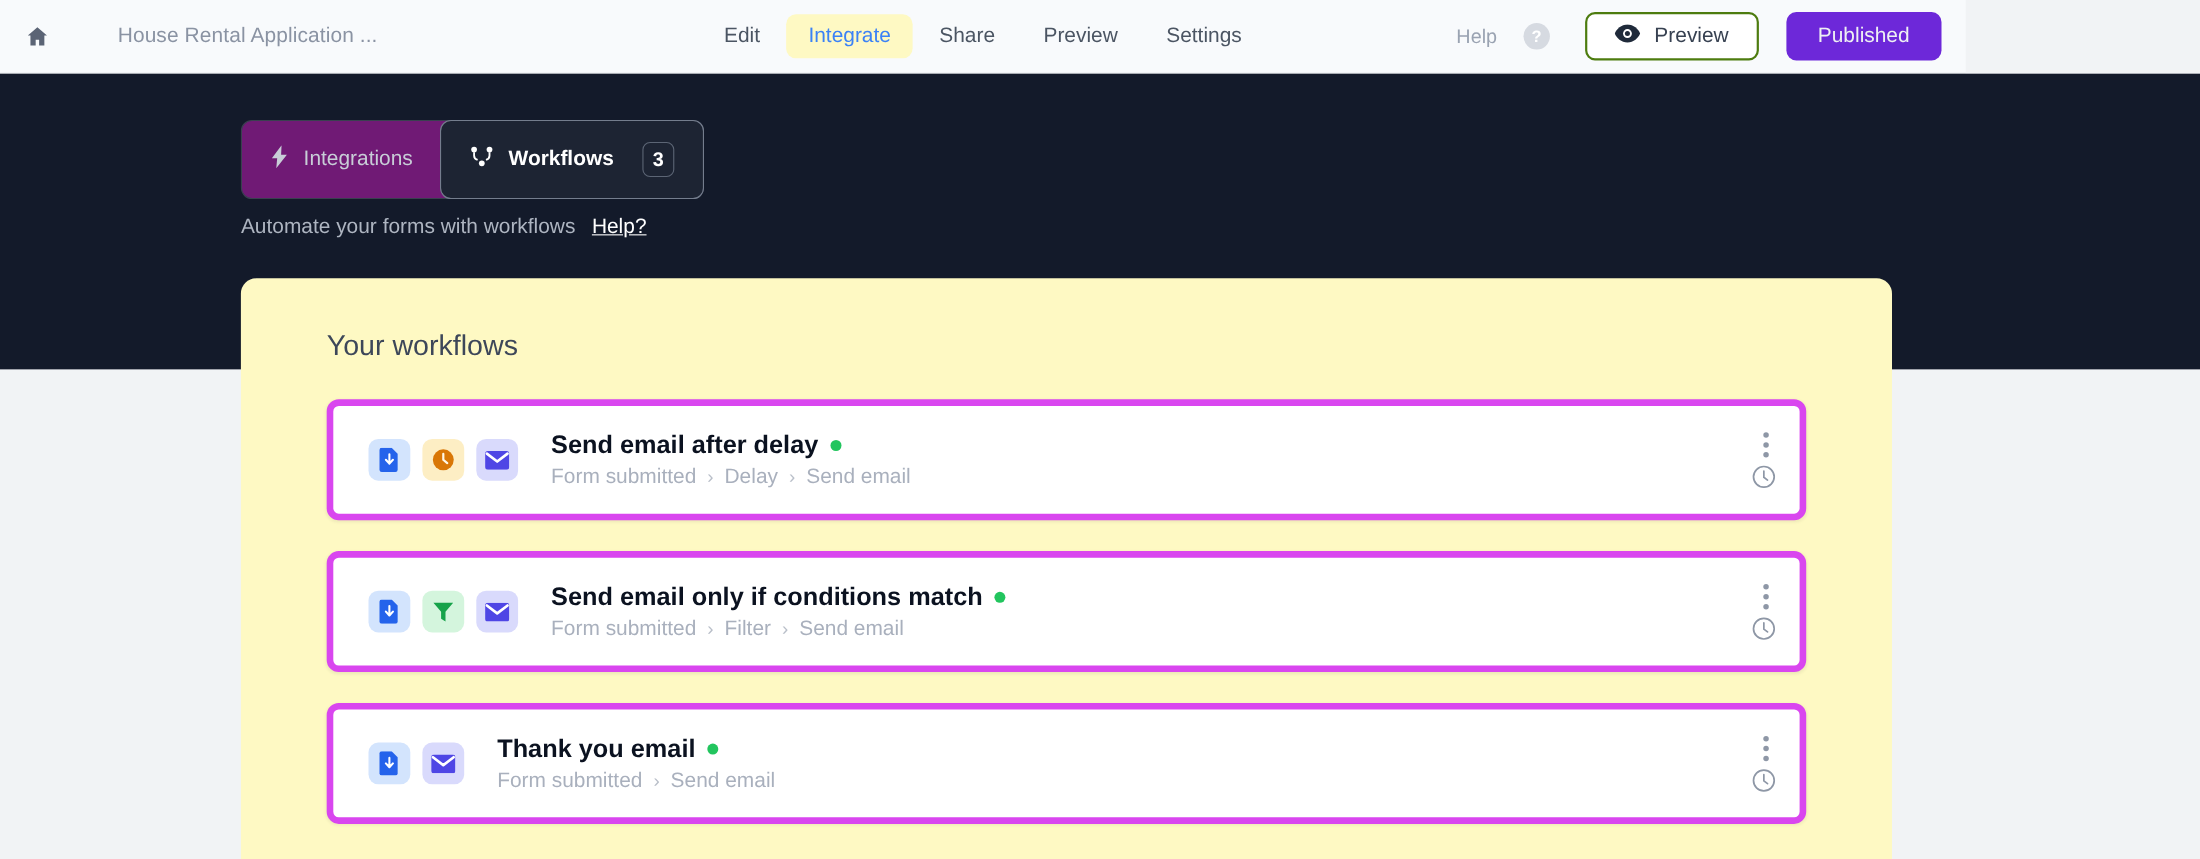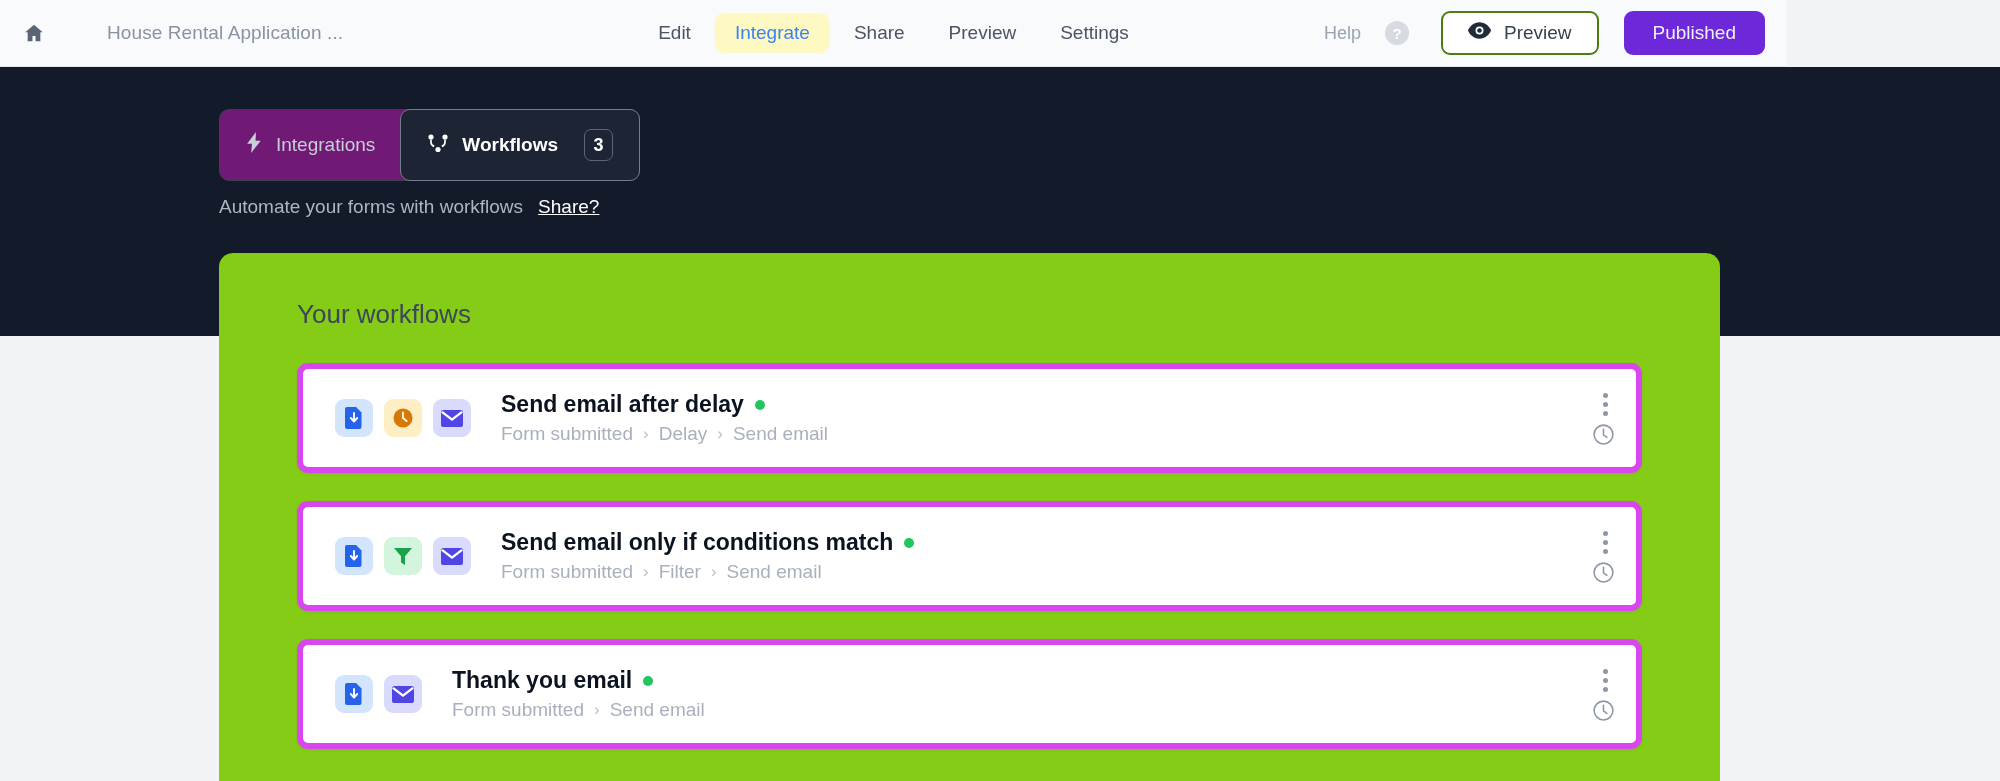--- a/index.html
+++ b/index.html
@@ -141,21 +141,21 @@
   .subtitle-text { font-size: 19px; color: #aeb5c1; white-space: nowrap; }
   .subtitle-link {
     font-size: 19px; color: #ffffff;
     text-decoration: underline; white-space: nowrap;
   }
 
   
   .panel {
     position: absolute; top: 253px; left: 219px;
     width: 1501px; min-height: 528px;
-    background: #84cc16;
+    background: #fef9c3;
     border-radius: 14px 14px 0 0;
     padding: 46px 78px 0 78px;
   }
   .panel-title {
     font-size: 26px;
     color: #3d4759;
     font-weight: normal;
     margin-bottom: 33px;
   }
 
@@ -278,21 +278,21 @@
         <path d="M4 6.5v3c0 2 1.2 3.2 3.2 3.9M18 6.5v3c0 2-1.2 3.2-3.2 3.9"></path>
       </svg>
     </span>
     <span>Workflows</span>
     <span class="seg-count">3</span>
   </div>
 </div>
 
 <div class="subtitle-row">
   <span class="subtitle-text">Automate your forms with workflows</span>
-  <a class="subtitle-link" href="#">Share?</a>
+  <a class="subtitle-link" href="#">Help?</a>
 </div>
 
 <div class="panel">
   <div class="panel-title">Your workflows</div>
 
   <div class="wf-card">
     <div class="icon-stack">
       <span class="icon-chip chip-blue">
         <svg width="20" height="22" viewBox="0 0 18 22">
           <path d="M2 0h9l5.5 5.5V20a2 2 0 0 1-2 2H2a2 2 0 0 1-2-2V2a2 2 0 0 1 2-2z" fill="#2563eb"></path>

